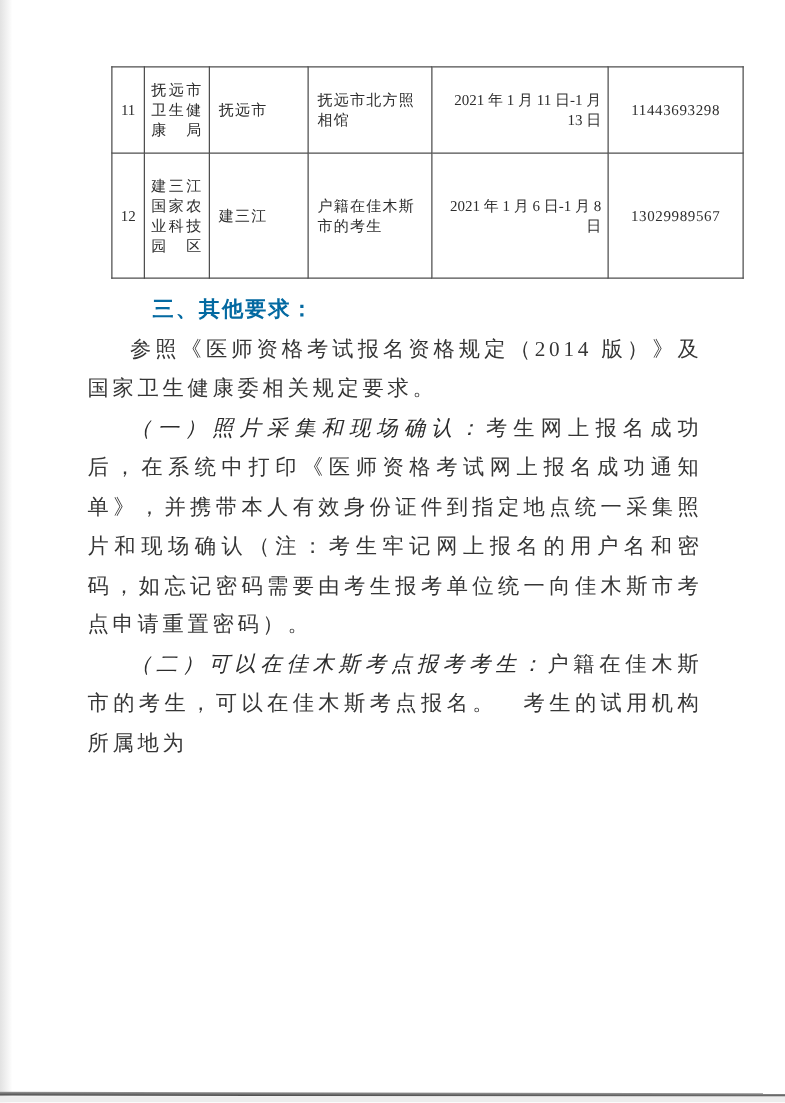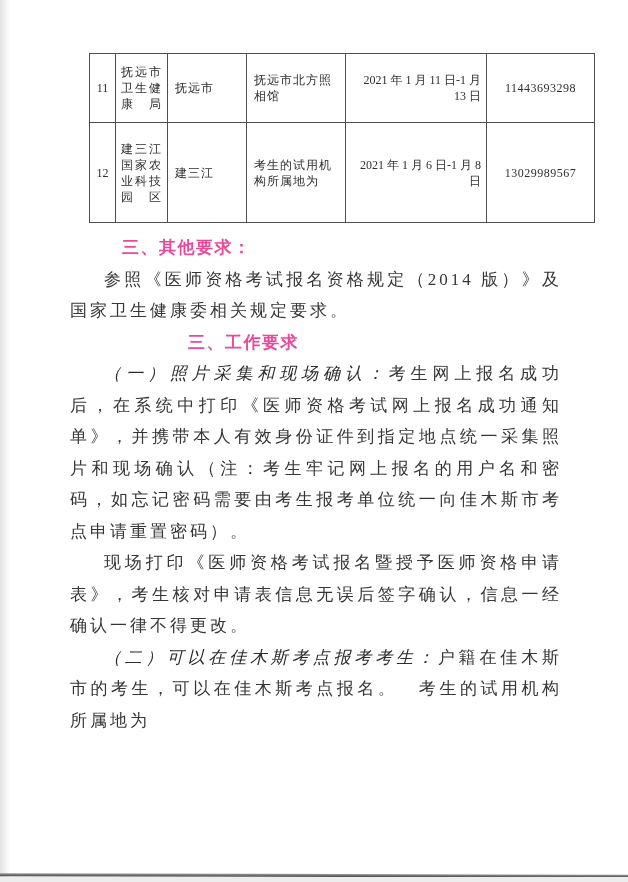--- a/index.html
+++ b/index.html
@@ -64,21 +64,21 @@
     letter-spacing:3px;
     text-align:justify;
     text-justify:inter-ideograph;
     color:#363636;
   }
   .doc-body p{margin:0;text-indent:34px;}
   .h-sans{
     font-family:"Liberation Sans","DejaVu Sans",sans-serif;
     font-weight:bold;
     letter-spacing:1.5px;
-    color:#ec4899;
+    color:#0369a1;
   }
   p.h-line{text-indent:52px;}
   p.h-work-line{text-indent:118px;}
   .lead-hei{
     font-family:"Liberation Sans","DejaVu Sans",sans-serif;
     font-weight:bold;
     color:#2c2c2c;
   }
   .lead-kai{
     font-weight:normal;
@@ -98,30 +98,28 @@
       <td class="c-unit">抚远市卫生健康局</td>
       <td class="c-area">抚远市</td>
       <td class="c-loc">抚远市北方照相馆</td>
       <td class="c-date">2021 年 1 月 11 日-1 月 13 日</td>
       <td class="c-phone">11443693298</td>
     </tr>
     <tr class="r12">
       <td class="c-no">12</td>
       <td class="c-unit">建三江国家农业科技园区</td>
       <td class="c-area">建三江</td>
-      <td class="c-loc">考生的试用机构所属地为</td>
+      <td class="c-loc">户籍在佳木斯市的考生</td>
       <td class="c-date">2021 年 1 月 6 日-1 月 8 日</td>
       <td class="c-phone">13029989567</td>
     </tr>
   </tbody>
 </table>
 
 <div class="doc-body">
   <p class="h-sans h-line">三、其他要求：</p>
   <p>参照《医师资格考试报名资格规定（2014 版）》及国家卫生健康委相关规定要求。</p>
-  <p class="h-sans h-work-line">三、工作要求</p>
   <p><span class="lead-kai">（一）照片采集和现场确认：</span><span>考生网上报名成功后，在系统中打印《医师资格考试网上报名成功通知单》，并携带本人有效身份证件到指定地点统一采集照片和现场确认（注：考生牢记网上报名的用户名和密码，如忘记密码需要由考生报考单位统一向佳木斯市考点申请重置密码）。</span></p>
-  <p>现场打印《医师资格考试报名暨授予医师资格申请表》，考生核对申请表信息无误后签字确认，信息一经确认一律不得更改。</p>
   <p><span class="lead-kai">（二）可以在佳木斯考点报考考生：</span><span>户籍在佳木斯市的考生，可以在佳木斯考点报名。　考生的试用机构所属地为</span></p>
 </div>
 
 <div class="scan-bottom-edge"></div>
 <div class="scan-below-edge"></div>
 
 </body></html>

